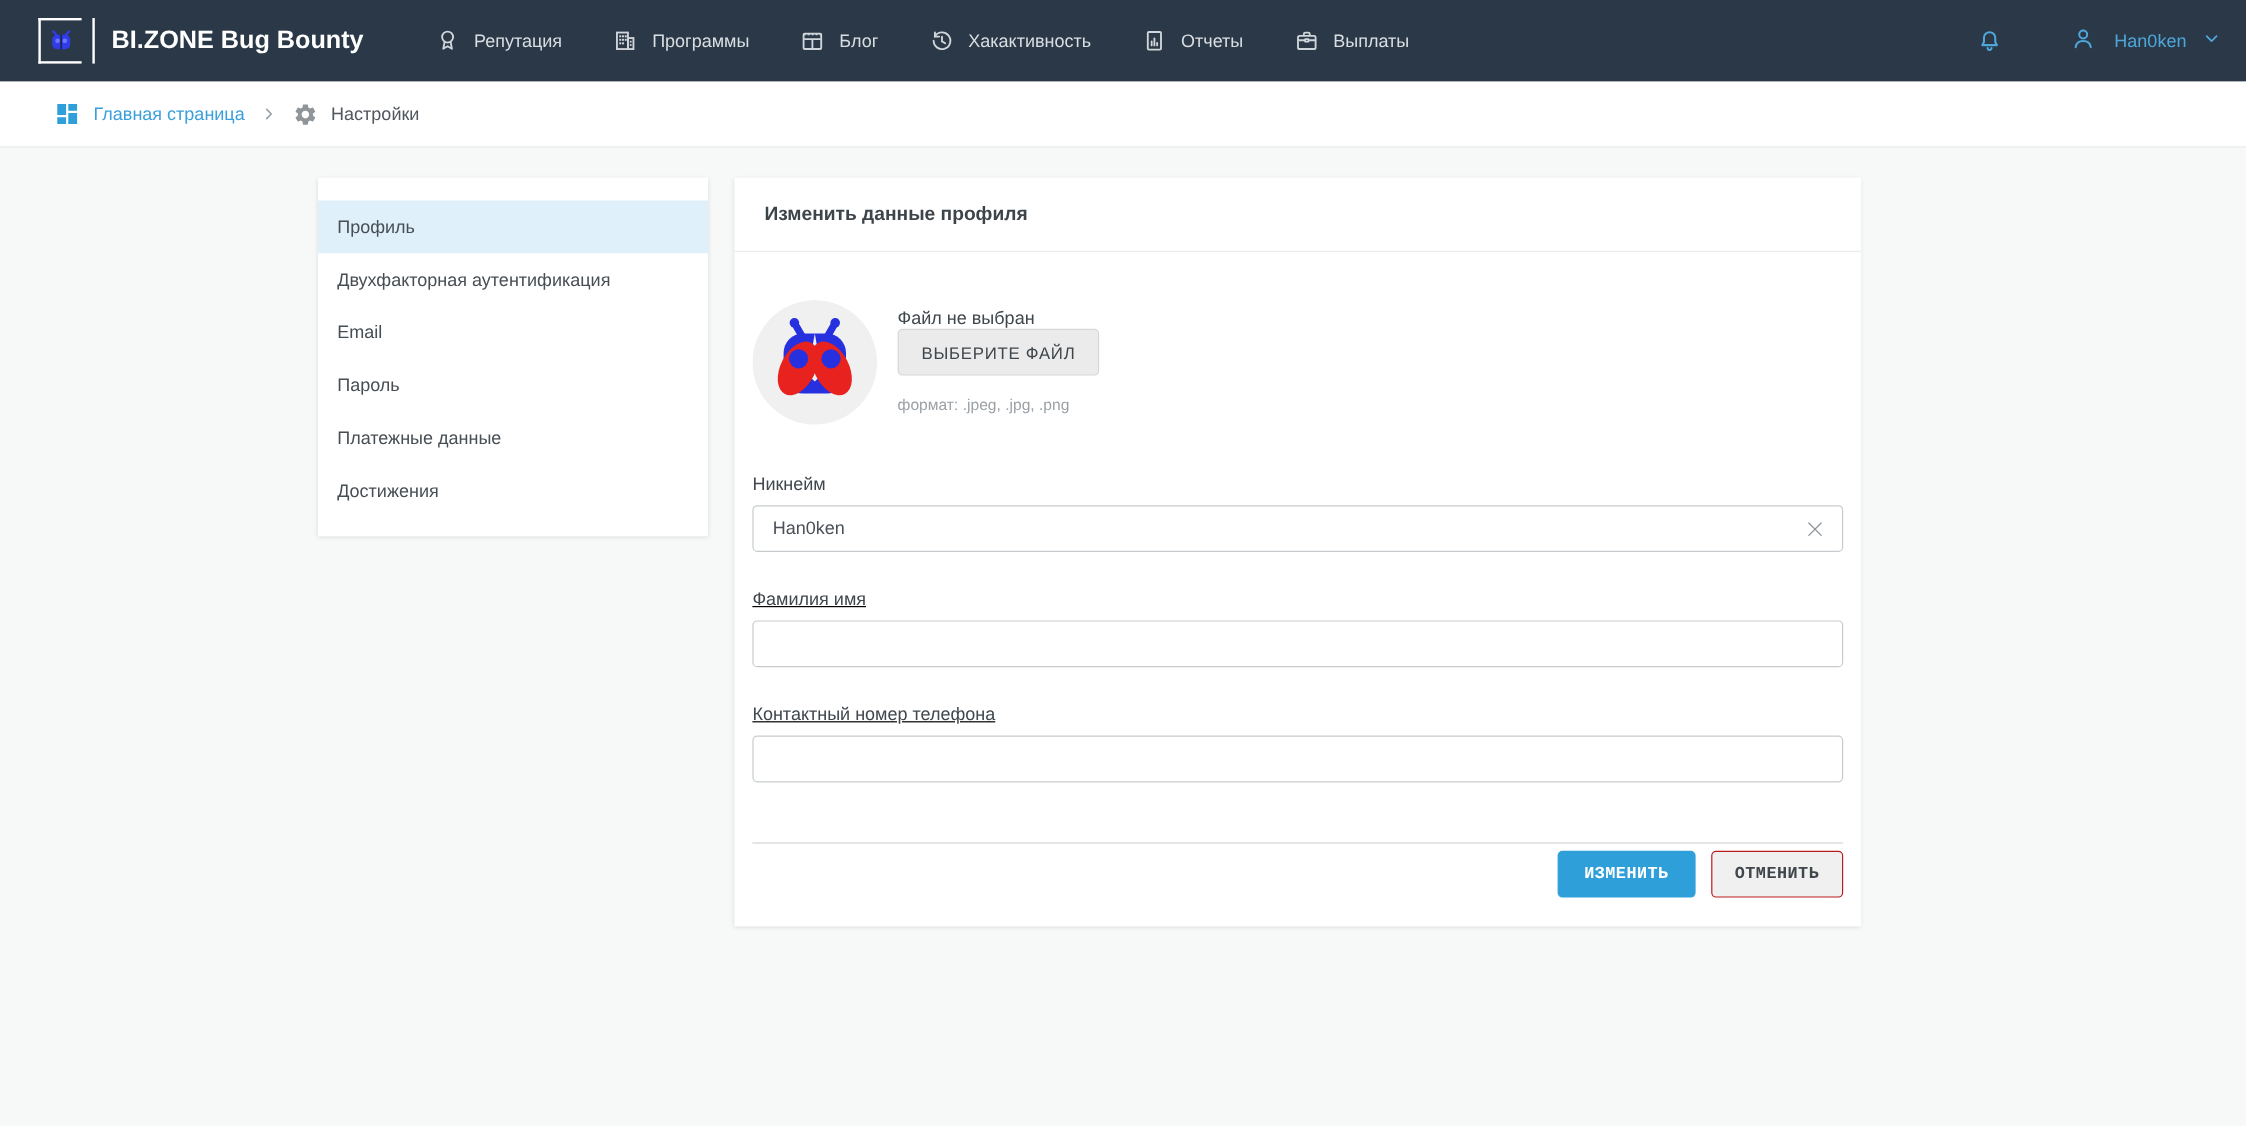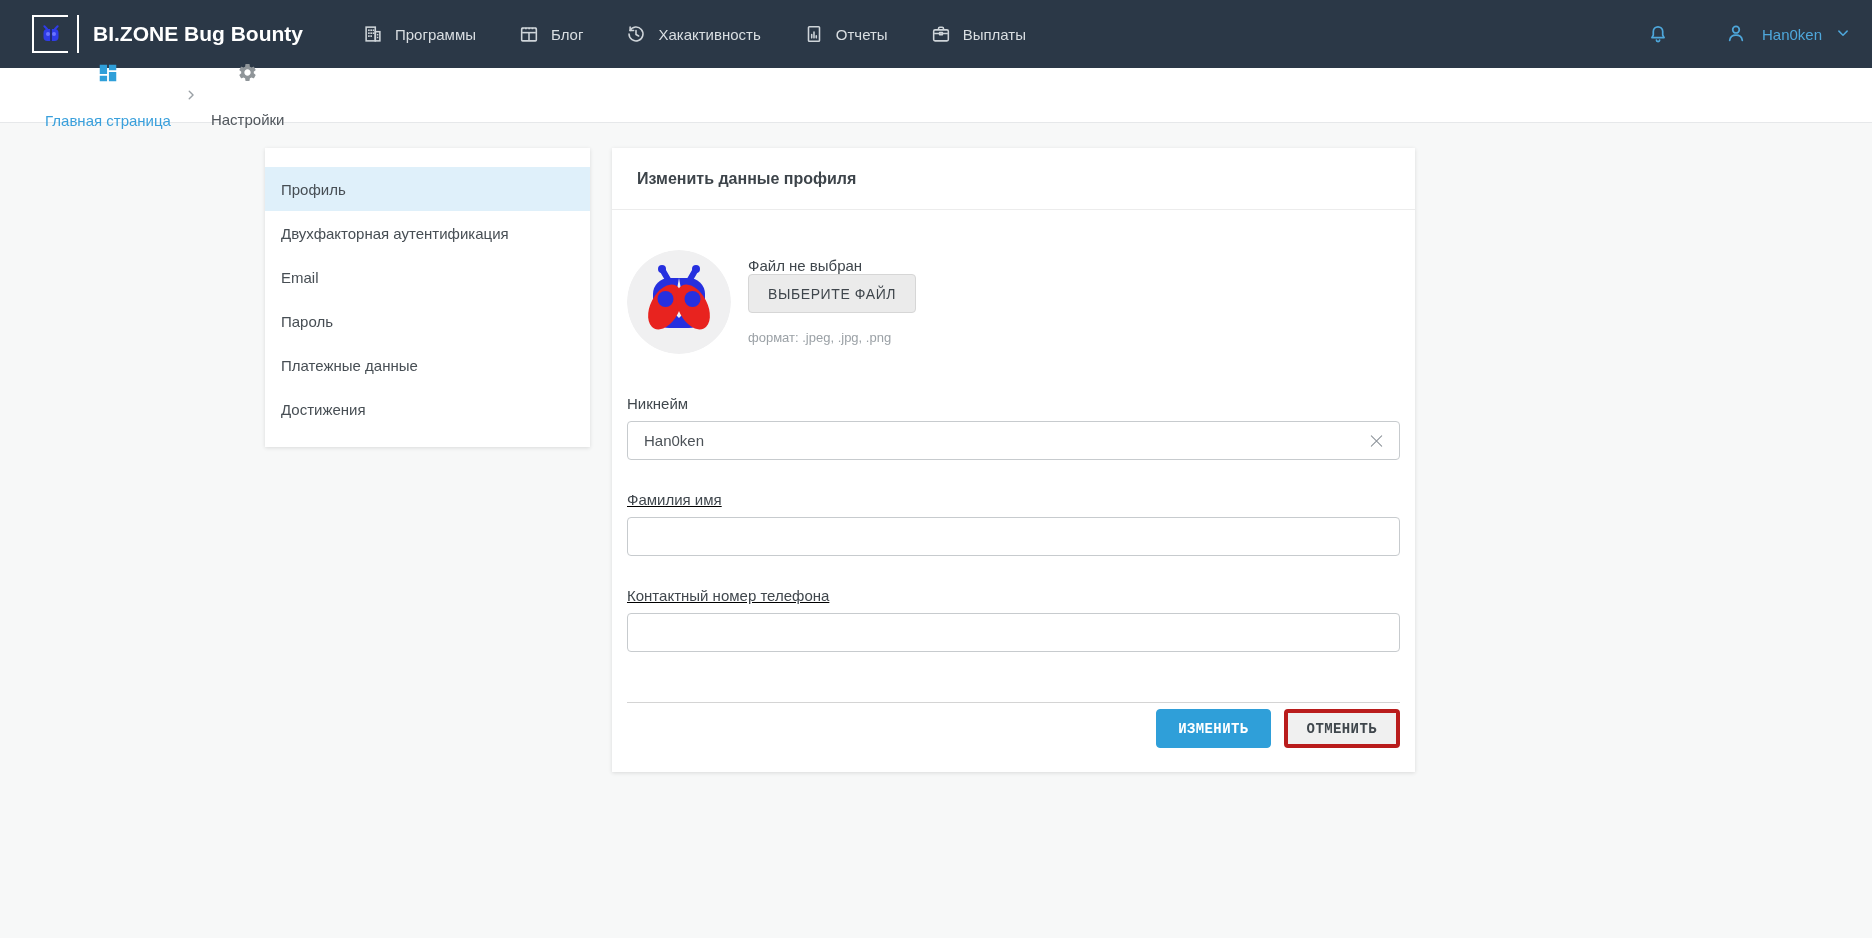--- a/index.html
+++ b/index.html
@@ -15,54 +15,54 @@
   .nav-menu { display:flex; align-items:center; height:100%; }
   .nav-item { display:flex; align-items:center; gap:11px; padding:0 21px; height:100%; color:#d9dee2; font-size:15px; cursor:pointer; white-space:nowrap; }
   .nav-item .icon, .crumb .icon { display:flex; align-items:center; }
   .nav-right { margin-left:auto; display:flex; align-items:center; }
   .bell-btn { display:flex; align-items:center; margin-right:54px; cursor:pointer; }
   .user-menu { display:flex; align-items:center; gap:12px; color:#4ea7db; font-size:15px; cursor:pointer; }
   .user-name { margin-left:2px; }
 
   
   .breadcrumb-bar { height:55px; background:#ffffff; border-bottom:1px solid #e6e8ea; display:flex; align-items:center; padding:0 45px; }
-  .crumb { display:flex; align-items:center; gap:28px; font-size:15px;flex-direction:column; }
+  .crumb { display:flex; align-items:center; gap:11px; font-size:15px; }
   .crumb-home { color:#3aa0dc; cursor:pointer; }
   .crumb-current { color:#50565c; }
   .crumb-sep { display:flex; align-items:center; margin:0 13px; }
 
   
   .content { display:flex; align-items:flex-start; gap:22px; padding:25px 0 0 265px; }
 
   .settings-nav { width:325px; background:#ffffff; box-shadow:0 1px 4px rgba(0,0,0,.12); padding:19px 0 16px; }
   .settings-nav-item { height:44px; display:flex; align-items:center; padding:0 16px; font-size:15px; color:#474e54; cursor:pointer; }
   .settings-nav-item.active { background:#dff0fa; }
 
-  .card { width:803px; background:#ffffff; box-shadow:0 1px 4px rgba(0,0,0,.12); margin-bottom:30px; }
+  .card { width:939px; background:#ffffff; box-shadow:0 1px 4px rgba(0,0,0,.12); margin-bottom:30px; }
   .card-header { height:62px; display:flex; align-items:center; padding:0 25px; font-size:16px; font-weight:bold; color:#3d444a; border-bottom:1px solid #ececec; }
   .card-body { padding:40px 15px 24px; }
 
   .avatar-row { display:flex; margin-bottom:41px; }
   .avatar { width:104px; height:104px; border-radius:50%; flex:0 0 auto; }
   .file-col { margin-left:17px; padding-top:7px; }
   .file-status { font-size:15px; color:#3f464c; }
   .file-btn { height:39px; padding:0 19px; background:#ebebeb; border:1px solid #d6d6d6; border-radius:4px; font-size:14px; font-weight:500; color:#3f464c; letter-spacing:.6px; cursor:pointer; font-family:inherit; display:block; }
   .file-hint { margin-top:17px; font-size:13px; color:#9ba1a6; }
 
   .form-group label { display:block; font-size:15px; color:#40474d; margin-bottom:9px; }
   .form-group + .form-group { margin-top:31px;text-decoration:underline; }
   .input-wrap { position:relative; }
   input.text { width:100%; height:39px; border:1px solid #c7cbce; border-radius:4px; padding:0 44px 0 16px; font-size:15px; color:#4b5157; font-family:inherit; background:#fff; outline:none; }
   .clear-btn { position:absolute; right:12px; top:50%; transform:translateY(-50%); display:flex; align-items:center; cursor:pointer; background:none; border:none; padding:2px; }
 
   .footer-divider { margin-top:50px; border-top:1px solid #d4d4d4; }
   .actions { display:flex; justify-content:flex-end; gap:13px; margin-top:6px;font-family:Liberation Mono, monospace; }
   .btn { height:39px; border-radius:4px; font-size:14px; font-weight:bold; letter-spacing:.4px; cursor:pointer; font-family:inherit; }
   .btn-primary { padding:0 21px; background:#2f9fd9; border:1px solid #2f9fd9; color:#ffffff; }
-  .btn-secondary { padding:0 19px; background:#f0f0f0; border:4px solid #b91c1c; color:#3f464c; }
+  .btn-secondary { padding:0 19px; background:#f0f0f0; border:1px solid #b91c1c; color:#3f464c; }
 </style>
 </head>
 <body>
 
 <div class="navbar">
   <div class="brand">
     <span class="logo-box">
       <svg width="20" height="18" viewBox="0 0 20 18">
         <path d="M6 4 3.4 1.2" stroke="#2f3ce8" stroke-width="2" stroke-linecap="round" fill="none"></path>
         <path d="M14 4 16.6 1.2" stroke="#2f3ce8" stroke-width="2" stroke-linecap="round" fill="none"></path>
@@ -70,20 +70,29 @@
         <circle cx="7" cy="9" r="2" fill="#6b74ff"></circle>
         <circle cx="13" cy="9" r="2" fill="#6b74ff"></circle>
         <path d="M10 4v12" stroke="#1b2547" stroke-width="1.4"></path>
       </svg>
     </span>
     <span class="logo-bar"></span>
     <span class="brand-text">BI.ZONE Bug Bounty</span>
   </div>
 
   <div class="nav-menu">
+    <div class="nav-item">
+      <span class="icon">
+        <svg width="22" height="22" viewBox="0 0 24 24" fill="none" stroke="#cfd5da" stroke-width="1.7" stroke-linejoin="round">
+          <circle cx="12" cy="8.6" r="5"></circle>
+            <path d="M9.3 12.7 8.1 19.2l3.9-2.2 3.9 2.2-1.2-6.5"></path>
+        </svg>
+      </span>
+      <span>Репутация</span>
+    </div>
     <div class="nav-item">
       <span class="icon">
         <svg width="22" height="22" viewBox="0 0 24 24" fill="none" stroke="#cfd5da" stroke-width="1.7">
           <rect x="4.5" y="4.5" width="10" height="15"></rect>
             <rect x="14.5" y="9.5" width="5" height="10"></rect>
           <g fill="#cfd5da" stroke="none">
             <rect x="6.6" y="7" width="1.8" height="1.8"></rect>
               <rect x="9.1" y="7" width="1.8" height="1.8"></rect>
               <rect x="11.6" y="7" width="1.8" height="1.8"></rect>
             <rect x="6.6" y="10.2" width="1.8" height="1.8"></rect>

